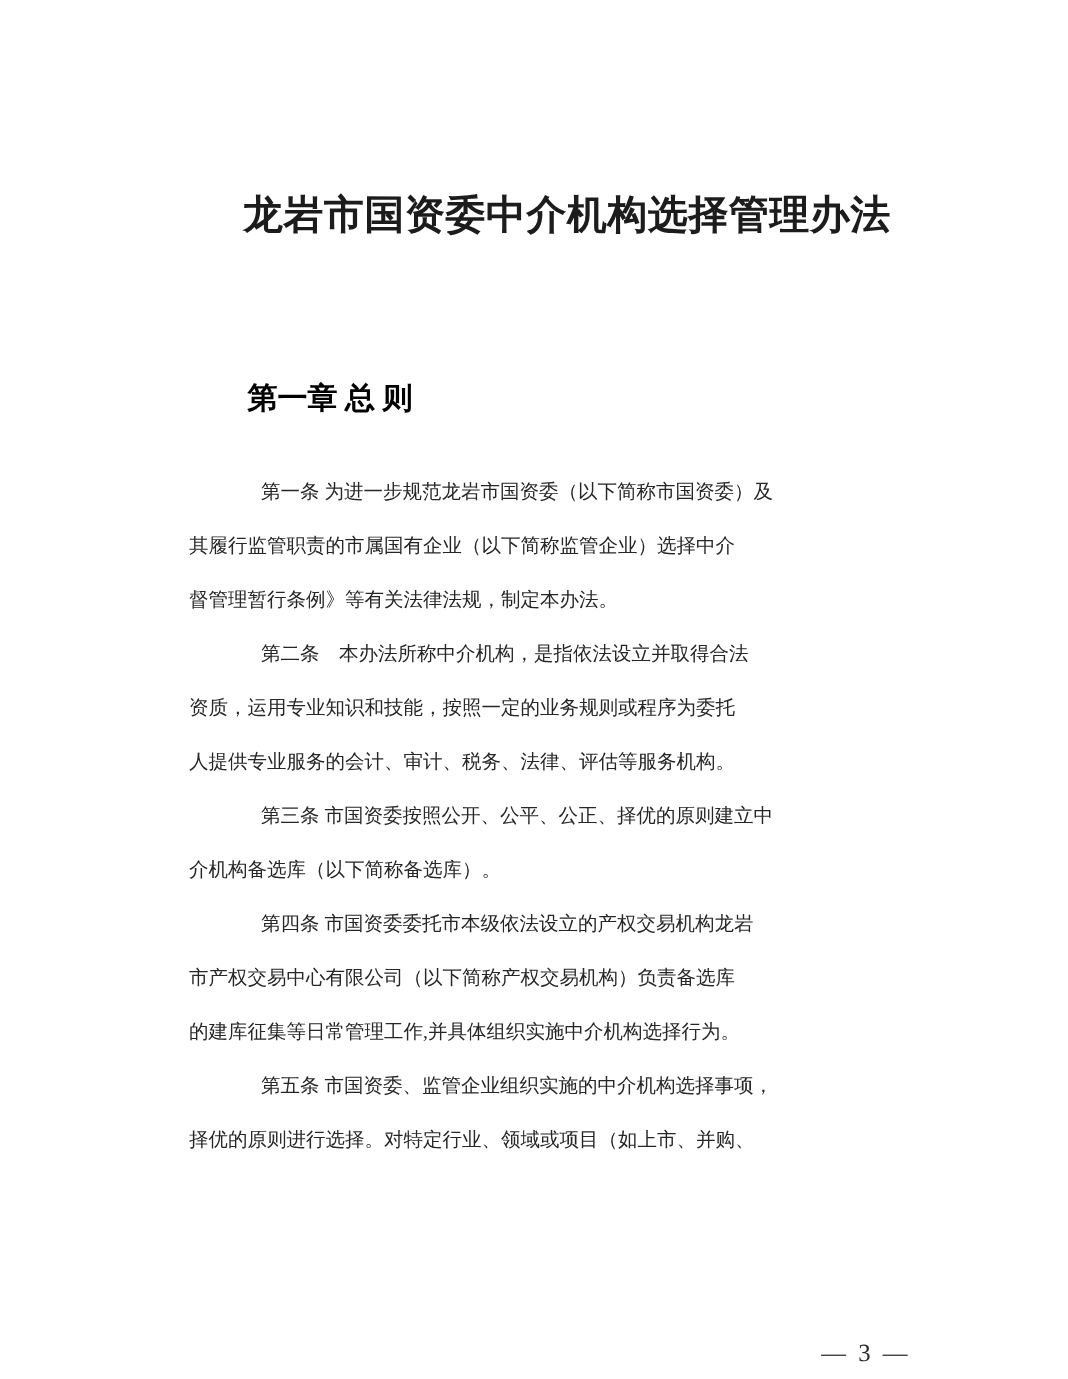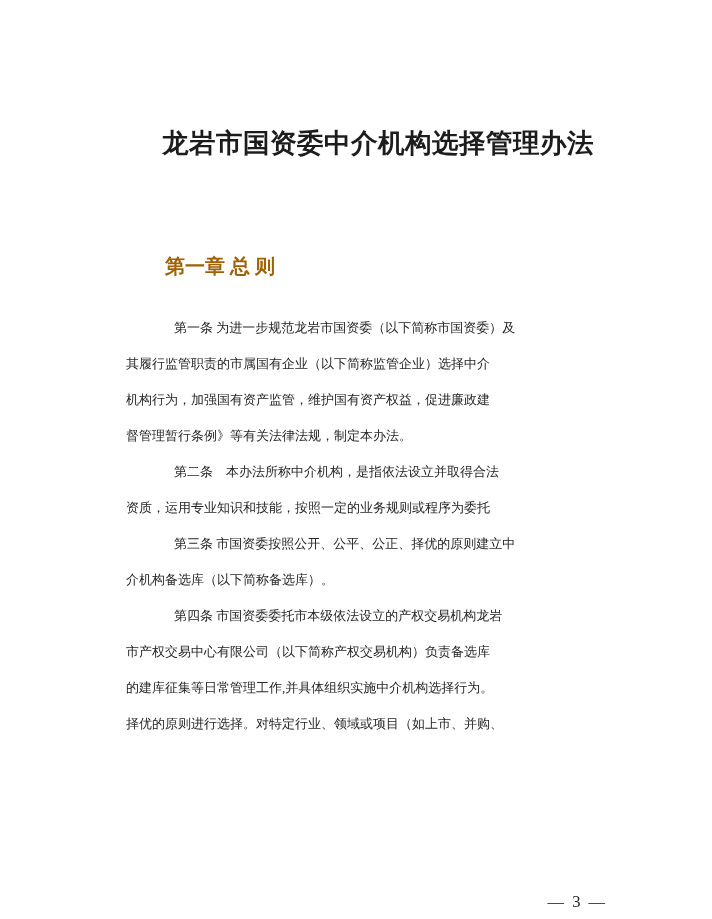--- a/index.html
+++ b/index.html
@@ -23,21 +23,21 @@
     color: #1c1c1c;
     letter-spacing: 0.5px;
     line-height: 1.2;
     white-space: nowrap;
   }
   .chapter-heading {
     position: absolute;
     top: 222px; left: 132px;
     font-size: 20px;
     font-weight: bold;
-    color: #a16207;
+    color: #000000;
     line-height: 1.1;
     white-space: nowrap;
   }
   .body-text {
     position: absolute;
     top: 266px; left: 82px;
     width: 556px;
     font-size: 13px;
     color: #262626;
     line-height: 36px;
@@ -89,27 +89,28 @@
     <span class="ball-glyph">L5</span>
   </div>
 
   <h1 class="doc-title">龙岩市国资委中介机构选择管理办法</h1>
 
   <h2 class="chapter-heading">第一章 总 则</h2>
 
   <div class="body-text">
     <div class="text-line indent">第一条 为进一步规范龙岩市国资委（以下简称市国资委）及</div>
     <div class="text-line">其履行监管职责的市属国有企业（以下简称监管企业）选择中介</div>
-    <div class="text-line">机构行为，加强国有资产监管，维护国有资产权益，促进廉政建</div>
     <div class="text-line">督管理暂行条例》等有关法律法规，制定本办法。</div>
     <div class="text-line indent">第二条　本办法所称中介机构，是指依法设立并取得合法</div>
     <div class="text-line">资质，运用专业知识和技能，按照一定的业务规则或程序为委托</div>
+    <div class="text-line">人提供专业服务的会计、审计、税务、法律、评估等服务机构。</div>
     <div class="text-line indent">第三条 市国资委按照公开、公平、公正、择优的原则建立中</div>
     <div class="text-line">介机构备选库（以下简称备选库）。</div>
     <div class="text-line indent">第四条 市国资委委托市本级依法设立的产权交易机构龙岩</div>
     <div class="text-line">市产权交易中心有限公司（以下简称产权交易机构）负责备选库</div>
     <div class="text-line">的建库征集等日常管理工作,并具体组织实施中介机构选择行为。</div>
+    <div class="text-line indent">第五条 市国资委、监管企业组织实施的中介机构选择事项，</div>
     <div class="text-line">择优的原则进行选择。对特定行业、领域或项目（如上市、并购、</div>
   </div>
 
   <div class="page-number">— 3 —</div>
 
 </div>
 
 </body></html>

